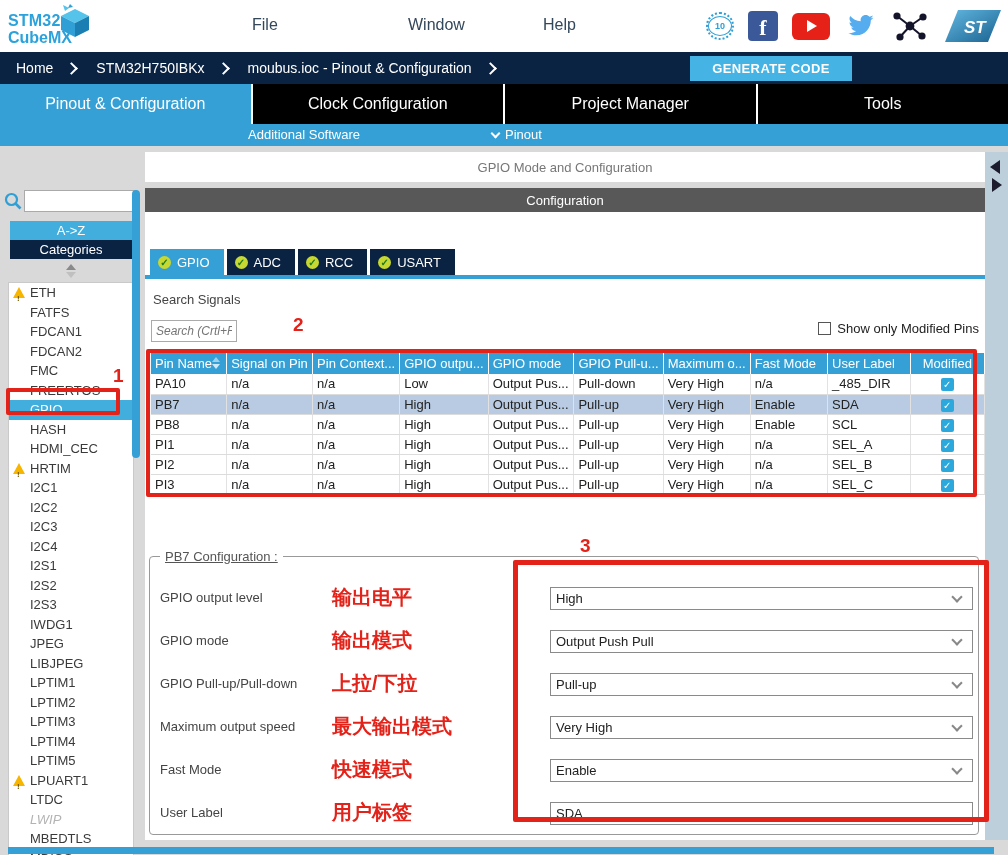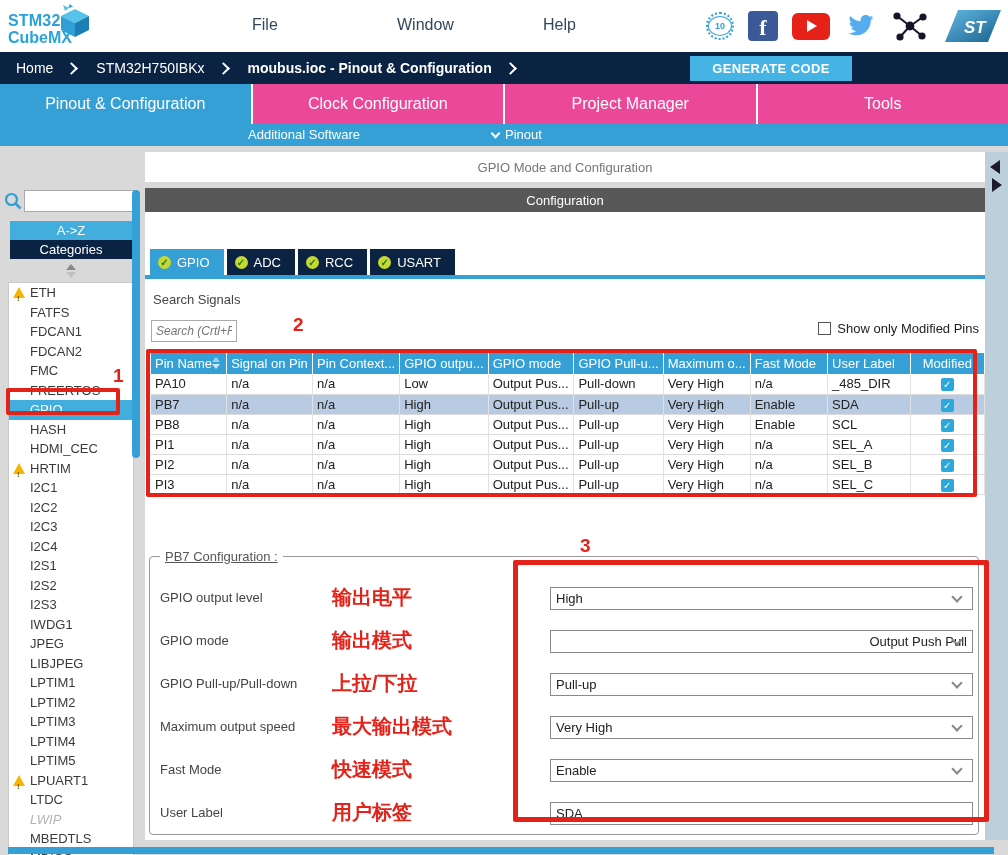--- a/index.html
+++ b/index.html
@@ -6,38 +6,38 @@
   html,body { width:1008px; height:855px; overflow:hidden; }
   body { font-family:"Liberation Sans", sans-serif; background:#ffffff; position:relative; }
 
   
   .topbar { position:absolute; left:0; top:0; width:1008px; height:52px; background:#fff; }
   .logo { position:absolute; left:8px; top:3px; width:90px; height:46px; }
   .logo-l1 { position:absolute; left:0; top:9px; font-size:16px; font-weight:bold; color:#2ba2db; letter-spacing:.2px;}
   .logo-l2 { position:absolute; left:0; top:26px; font-size:16px; font-weight:bold; color:#2ba2db;}
   .logo-cube { position:absolute; left:47px; top:0px; }
   .menu-item { position:absolute; top:16px; font-size:16px; color:#33475b; cursor:pointer; }
-  .mi-file { left:252px; } .mi-window { left:397px; } .mi-help { left:543px; }
+  .mi-file { left:252px; } .mi-window { left:408px; } .mi-help { left:543px; }
   .social { position:absolute; right:6px; top:9px; display:flex; align-items:center; gap:14px; }
   .badge10 { width:28px; height:28px; border:2px dotted #2f9fd6; border-radius:50%; display:flex; align-items:center; justify-content:center; }
   .badge10 i { width:28px; height:20px; border:1px solid #2f9fd6; border-radius:50%; font-style:normal; font-size:9px; font-weight:bold; color:#2f9fd6; display:flex; align-items:center; justify-content:center;}
   .fb { width:30px; height:30px; background:#3b5998; border-radius:4px; color:#fff; font-weight:bold; font-size:22px; display:flex; align-items:flex-end; justify-content:center; font-family:"Liberation Serif", serif;}
   .yt { width:38px; height:27px; background:#e62117; border-radius:6px; position:relative; }
   .yt::after { content:""; position:absolute; left:15px; top:7px; border-left:10px solid #fff; border-top:6px solid transparent; border-bottom:6px solid transparent; }
   
   .crumbbar { position:absolute; left:0; top:52px; width:1008px; height:32px; background:#0b2343; display:flex; align-items:center; }
   .crumb { color:#fff; font-size:14px; padding:0 6px; white-space:nowrap; }
-  .crumb.bold { font-weight:bold; }
+  .crumb.bold { font-weight:normal; }
   .crumb:first-child { padding-left:16px; }
   .crumb-sep { width:9px; height:9px; border-top:2px solid #fff; border-right:2px solid #fff; transform:rotate(45deg); margin:0 14px 0 8px; flex:none; }
   .gen-btn { position:absolute; left:690px; top:4px; width:162px; height:25px; background:#45b3e3; color:#fff; font-weight:bold; font-size:13px; border:none; display:flex; align-items:center; justify-content:center; letter-spacing:.4px; cursor:pointer;}
 
   
   .maintabs { position:absolute; left:0; top:84px; width:1008px; height:40px; display:flex; background:#0b2343; }
-  .maintab { flex:1; display:flex; align-items:center; justify-content:center; color:#fff; font-size:16px; background:#ec4899; border-right:2px solid #fff; cursor:pointer; }
+  .maintab { flex:1; display:flex; align-items:center; justify-content:center; color:#fff; font-size:16px; background:#000000; border-right:2px solid #fff; cursor:pointer; }
   .maintab:last-child { border-right:none;text-align:right; }
   .maintab.active { background:#35a0d5; }
   .subbar { position:absolute; left:0; top:124px; width:1008px; height:22px; background:#35a0d5; }
   .subbar .addsw { position:absolute; left:248px; top:3px; color:#fff; font-size:13px; cursor:pointer;}
   .subbar .pinout { position:absolute; left:492px; top:3px; color:#fff; font-size:13px; cursor:pointer; display:flex; align-items:center; gap:6px;}
   .chev-down-w { width:7px; height:7px; border-left:2px solid #fff; border-bottom:2px solid #fff; transform:rotate(-45deg); margin-top:-3px;}
 
   
   .workspace { position:absolute; left:0; top:146px; width:1008px; height:709px; background:#d9d9d9; }
 
@@ -373,21 +373,21 @@
         <span class="pb7-legend">PB7 Configuration :</span>
         <div>
             <div class="cfg-label" style="top: 30px;">GPIO output level</div>
             <div class="cfg-ann" style="top: 28px;">输出电平</div>
             <div class="cfg-ctl" style="top: 30px;">
               <span>High</span>
               <span class="chev"></span>
             </div>
             <div class="cfg-label" style="top: 73px;">GPIO mode</div>
             <div class="cfg-ann" style="top: 71px;">输出模式</div>
-            <div class="cfg-ctl" style="top: 73px; justify-content: flex-end;">
+            <div class="cfg-ctl" style="top: 73px;">
               <span>Output Push Pull</span>
               <span class="chev"></span>
             </div>
             <div class="cfg-label" style="top: 116px;">GPIO Pull-up/Pull-down</div>
             <div class="cfg-ann" style="top: 114px;">上拉/下拉</div>
             <div class="cfg-ctl" style="top: 116px;">
               <span>Pull-up</span>
               <span class="chev"></span>
             </div>
             <div class="cfg-label" style="top: 159px;">Maximum output speed</div>

